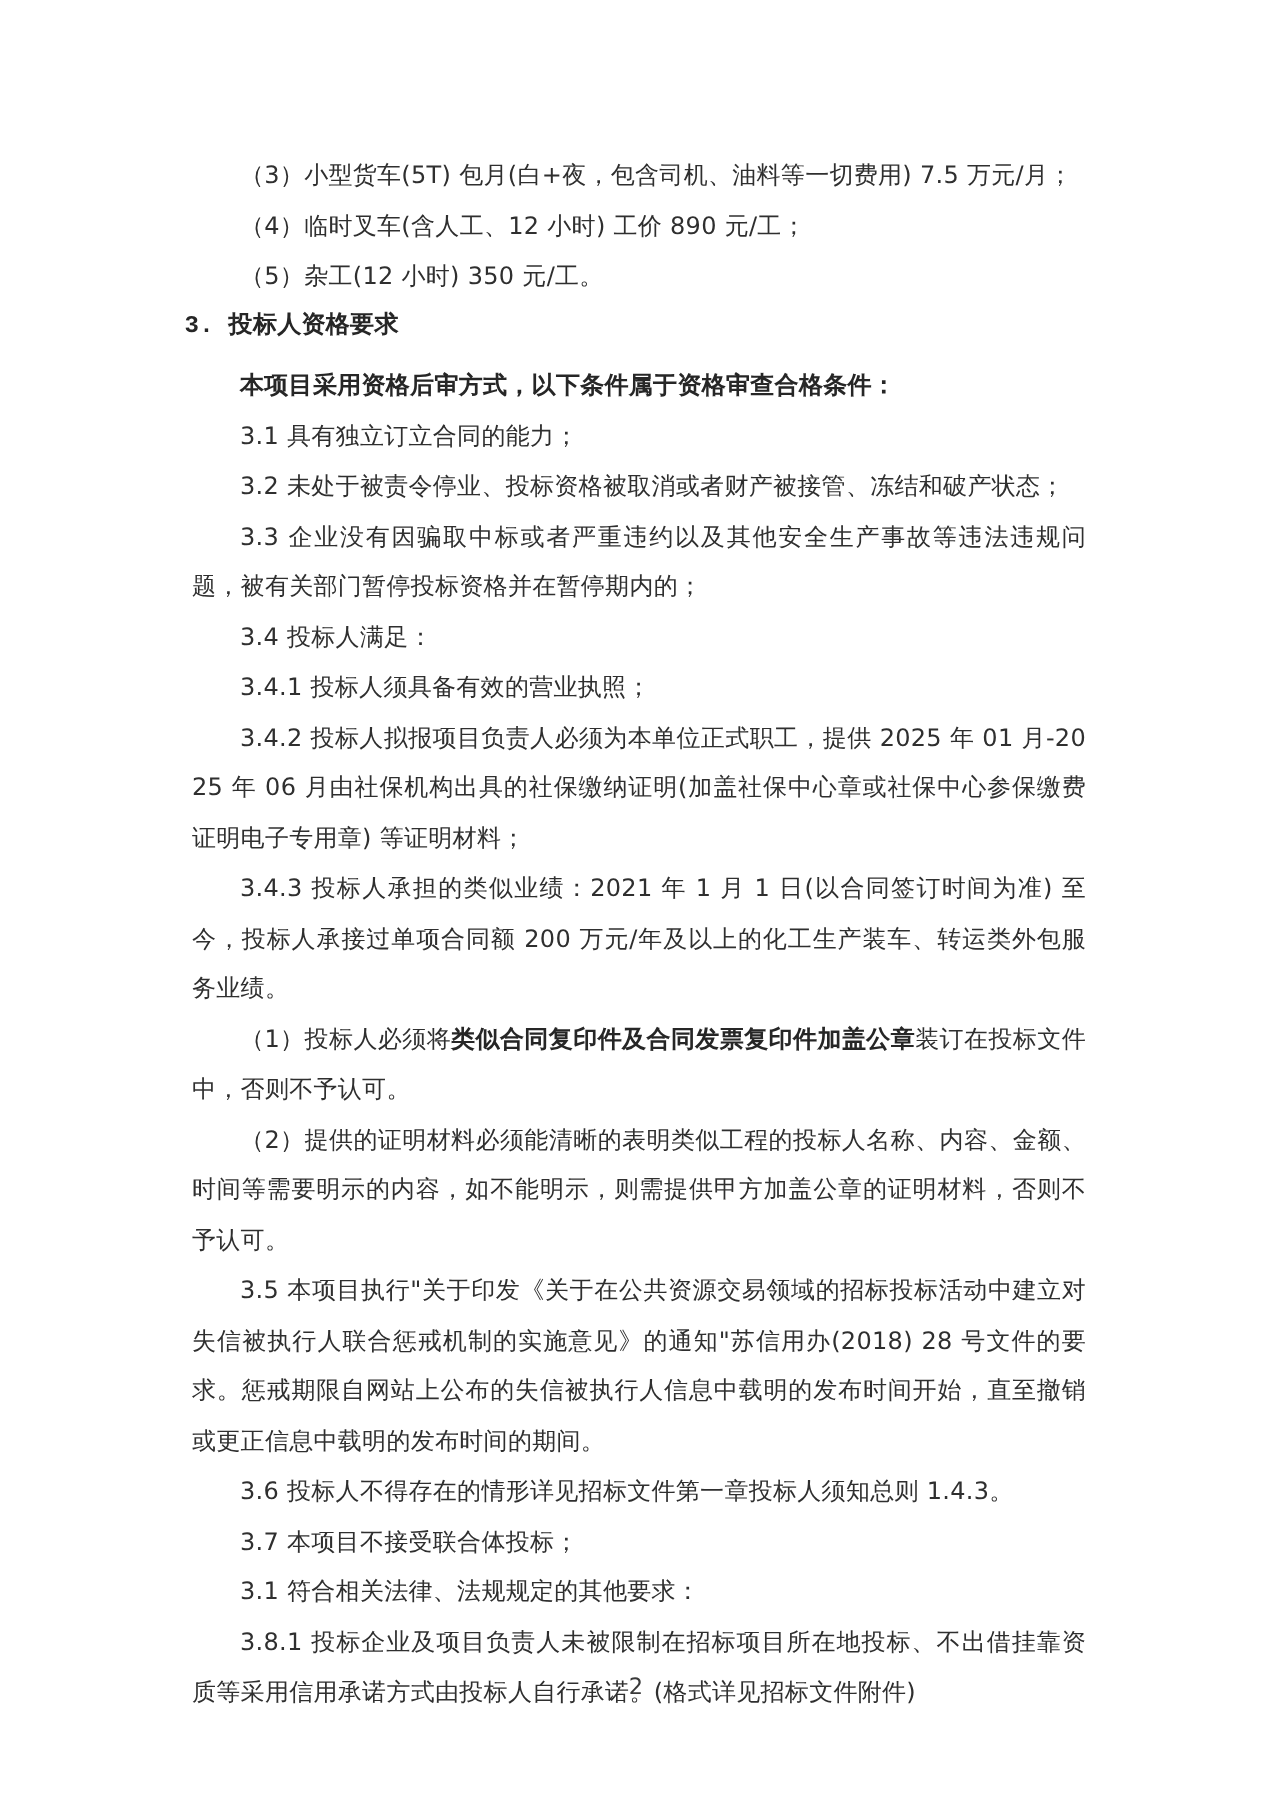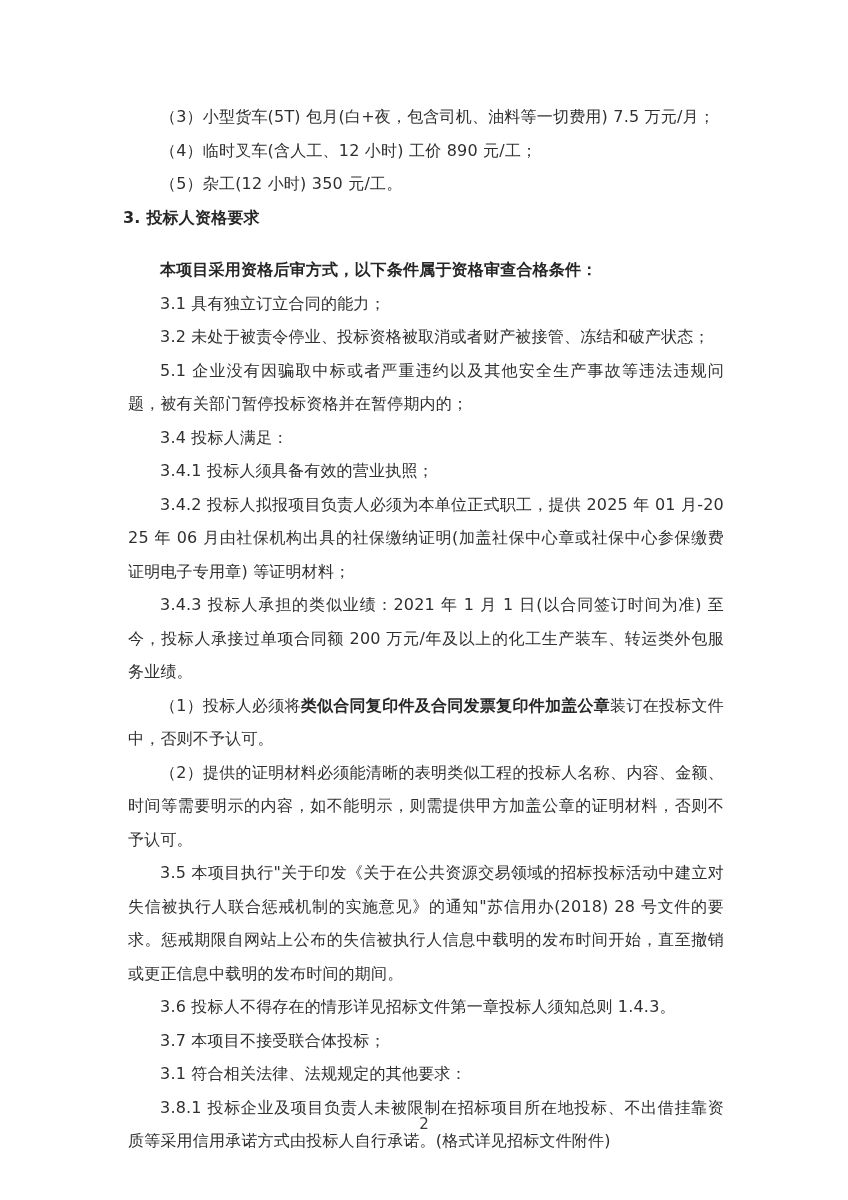--- a/index.html
+++ b/index.html
@@ -28,22 +28,23 @@
   }
   .para {
     margin: 0;
     text-indent: 2em;
     word-break: break-all;
   }
   .para.heading {
     font-weight: 700;
     text-indent: 0;
     margin-left: -5px;
-    margin-bottom: 19px;
+    margin-bottom: 6px;
     color: #262626;
+    font-family: Liberation Mono, monospace;
   }
   .para.bold {
     font-weight: 700;
     color: #262626;
   }
   .b {
     font-weight: 700;
     color: #262626;
   }
   .footer {
@@ -62,21 +63,21 @@
 
 <div class="page">
   <div class="content" id="doc-content">
       <p class="para body"><span>（3）小型货车(5T) 包月(白+夜，包含司机、油料等一切费用) 7.5 万元/月；</span></p>
       <p class="para body"><span>（4）临时叉车(含人工、12 小时) 工价 890 元/工；</span></p>
       <p class="para body"><span>（5）杂工(12 小时) 350 元/工。</span></p>
       <p class="para heading"><span class="b">3.  投标人资格要求</span></p>
       <p class="para bold"><span class="b">本项目采用资格后审方式，以下条件属于资格审查合格条件：</span></p>
       <p class="para body"><span>3.1 具有独立订立合同的能力；</span></p>
       <p class="para body"><span>3.2 未处于被责令停业、投标资格被取消或者财产被接管、冻结和破产状态；</span></p>
-      <p class="para body"><span>5.1 企业没有因骗取中标或者严重违约以及其他安全生产事故等违法违规问题，被有关部门暂停投标资格并在暂停期内的；</span></p>
+      <p class="para body"><span>3.3 企业没有因骗取中标或者严重违约以及其他安全生产事故等违法违规问题，被有关部门暂停投标资格并在暂停期内的；</span></p>
       <p class="para body"><span>3.4 投标人满足：</span></p>
       <p class="para body"><span>3.4.1 投标人须具备有效的营业执照；</span></p>
       <p class="para body"><span>3.4.2 投标人拟报项目负责人必须为本单位正式职工，提供 2025 年 01 月-2025 年 06 月由社保机构出具的社保缴纳证明(加盖社保中心章或社保中心参保缴费证明电子专用章) 等证明材料；</span></p>
       <p class="para body"><span>3.4.3 投标人承担的类似业绩：2021 年 1 月 1 日(以合同签订时间为准) 至今，投标人承接过单项合同额 200 万元/年及以上的化工生产装车、转运类外包服务业绩。</span></p>
       <p class="para body"><span>（1）投标人必须将</span><span class="b">类似合同复印件及合同发票复印件加盖公章</span><span>装订在投标文件中，否则不予认可。</span></p>
       <p class="para body"><span>（2）提供的证明材料必须能清晰的表明类似工程的投标人名称、内容、金额、时间等需要明示的内容，如不能明示，则需提供甲方加盖公章的证明材料，否则不予认可。</span></p>
       <p class="para body"><span>3.5 本项目执行"关于印发《关于在公共资源交易领域的招标投标活动中建立对失信被执行人联合惩戒机制的实施意见》的通知"苏信用办(2018) 28 号文件的要求。惩戒期限自网站上公布的失信被执行人信息中载明的发布时间开始，直至撤销或更正信息中载明的发布时间的期间。</span></p>
       <p class="para body"><span>3.6 投标人不得存在的情形详见招标文件第一章投标人须知总则 1.4.3。</span></p>
       <p class="para body"><span>3.7 本项目不接受联合体投标；</span></p>
       <p class="para body"><span>3.1 符合相关法律、法规规定的其他要求：</span></p>

